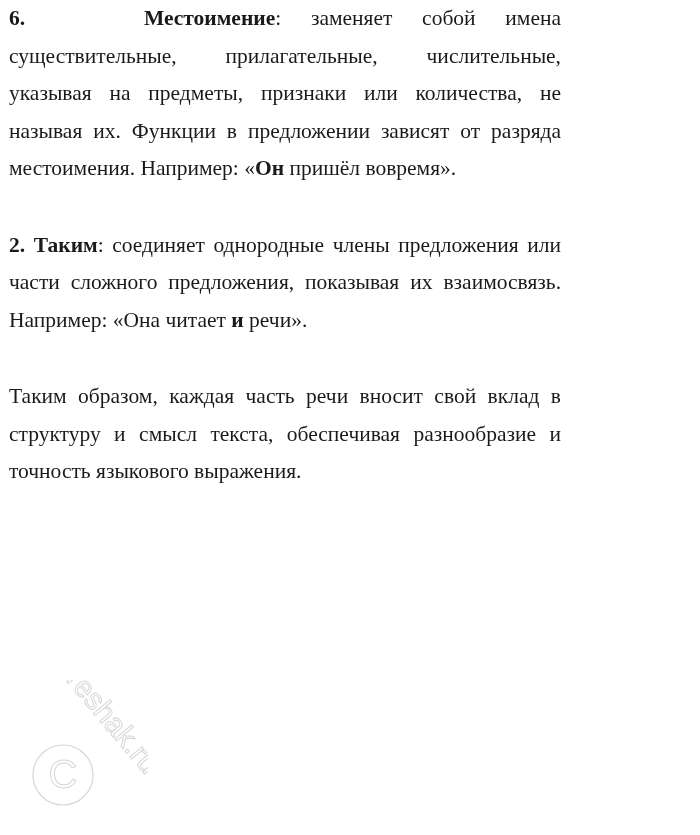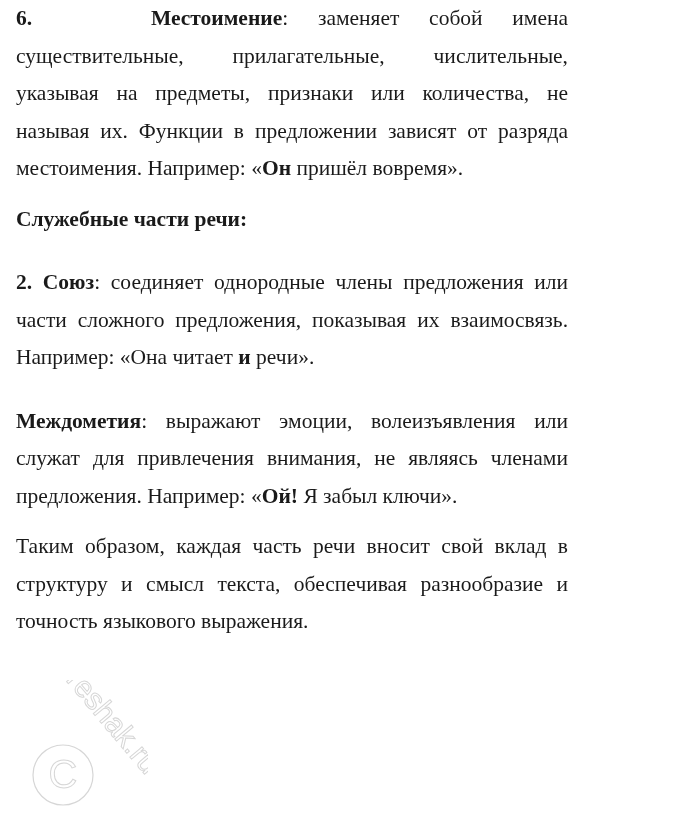--- a/index.html
+++ b/index.html
@@ -10,21 +10,21 @@
     body {
       width: 700px;
       height: 835px;
       overflow: hidden;
       position: relative;
       font-family: "Liberation Serif", "DejaVu Serif", serif;
       color: #1a1a1a;
     }
     .page {
       position: absolute;
-      left: 16px;
+      left: 9px;
       top: 0;
       width: 552px;
     }
     .para {
       margin: 0;
       font-size: 21.5px;
       line-height: 37.5px;
       text-align: justify;
       text-align-last: left;
       word-spacing: 0px;
@@ -43,35 +43,33 @@
   </style>
 </head>
 <body>
 
 <div class="page">
 
   <p class="para"><b>6.</b>&nbsp;&nbsp;&nbsp;&nbsp;<b>Местоимение</b><span>: заменяет собой имена существительные, прилагательные, числительные, указывая на предметы, признаки или количества, не называя их. Функции в предложении зависят от разряда местоимения. Например: «</span><b>Он</b><span> пришёл вовремя».</span></p>
 
   <div class="gap"></div>
 
-  <p class="para"><b>Служебные части речи:</b></p>
 
   <div class="gap"></div>
 
 
   <div class="gap"></div>
 
-  <p class="para"><b>2.</b> <b>Союз</b><span>: соединяет однородные члены предложения или части сложного предложения, показывая их взаимосвязь. Например: «Она читает </span><b>и</b><span> речи».</span></p>
+  <p class="para"><b>2.</b> <b>Таким</b><span>: соединяет однородные члены предложения или части сложного предложения, показывая их взаимосвязь. Например: «Она читает </span><b>и</b><span> речи».</span></p>
 
   <div class="gap"></div>
 
 
   <div class="gap"></div>
 
-  <p class="para"><b>Междометия</b><span>: выражают эмоции, волеизъявления или служат для привлечения внимания, не являясь членами предложения. Например: «</span><b>Ой!</b><span> Я забыл ключи».</span></p>
 
   <div class="gap"></div>
 
   <p class="para">Таким образом, каждая часть речи вносит свой вклад в структуру и смысл текста, обеспечивая разнообразие и точность языкового выражения.</p>
 </div>
 
 <svg class="watermark" viewBox="0 0 140 150" xmlns="http://www.w3.org/2000/svg">
   <g fill="none" stroke="#b5b5b5" stroke-width="1.2">
     <circle cx="55" cy="95" r="30"></circle>
     <text x="55" y="108" font-size="40" text-anchor="middle" font-family="Liberation Sans, sans-serif" fill="none" stroke="#b5b5b5" stroke-width="1">C</text>

